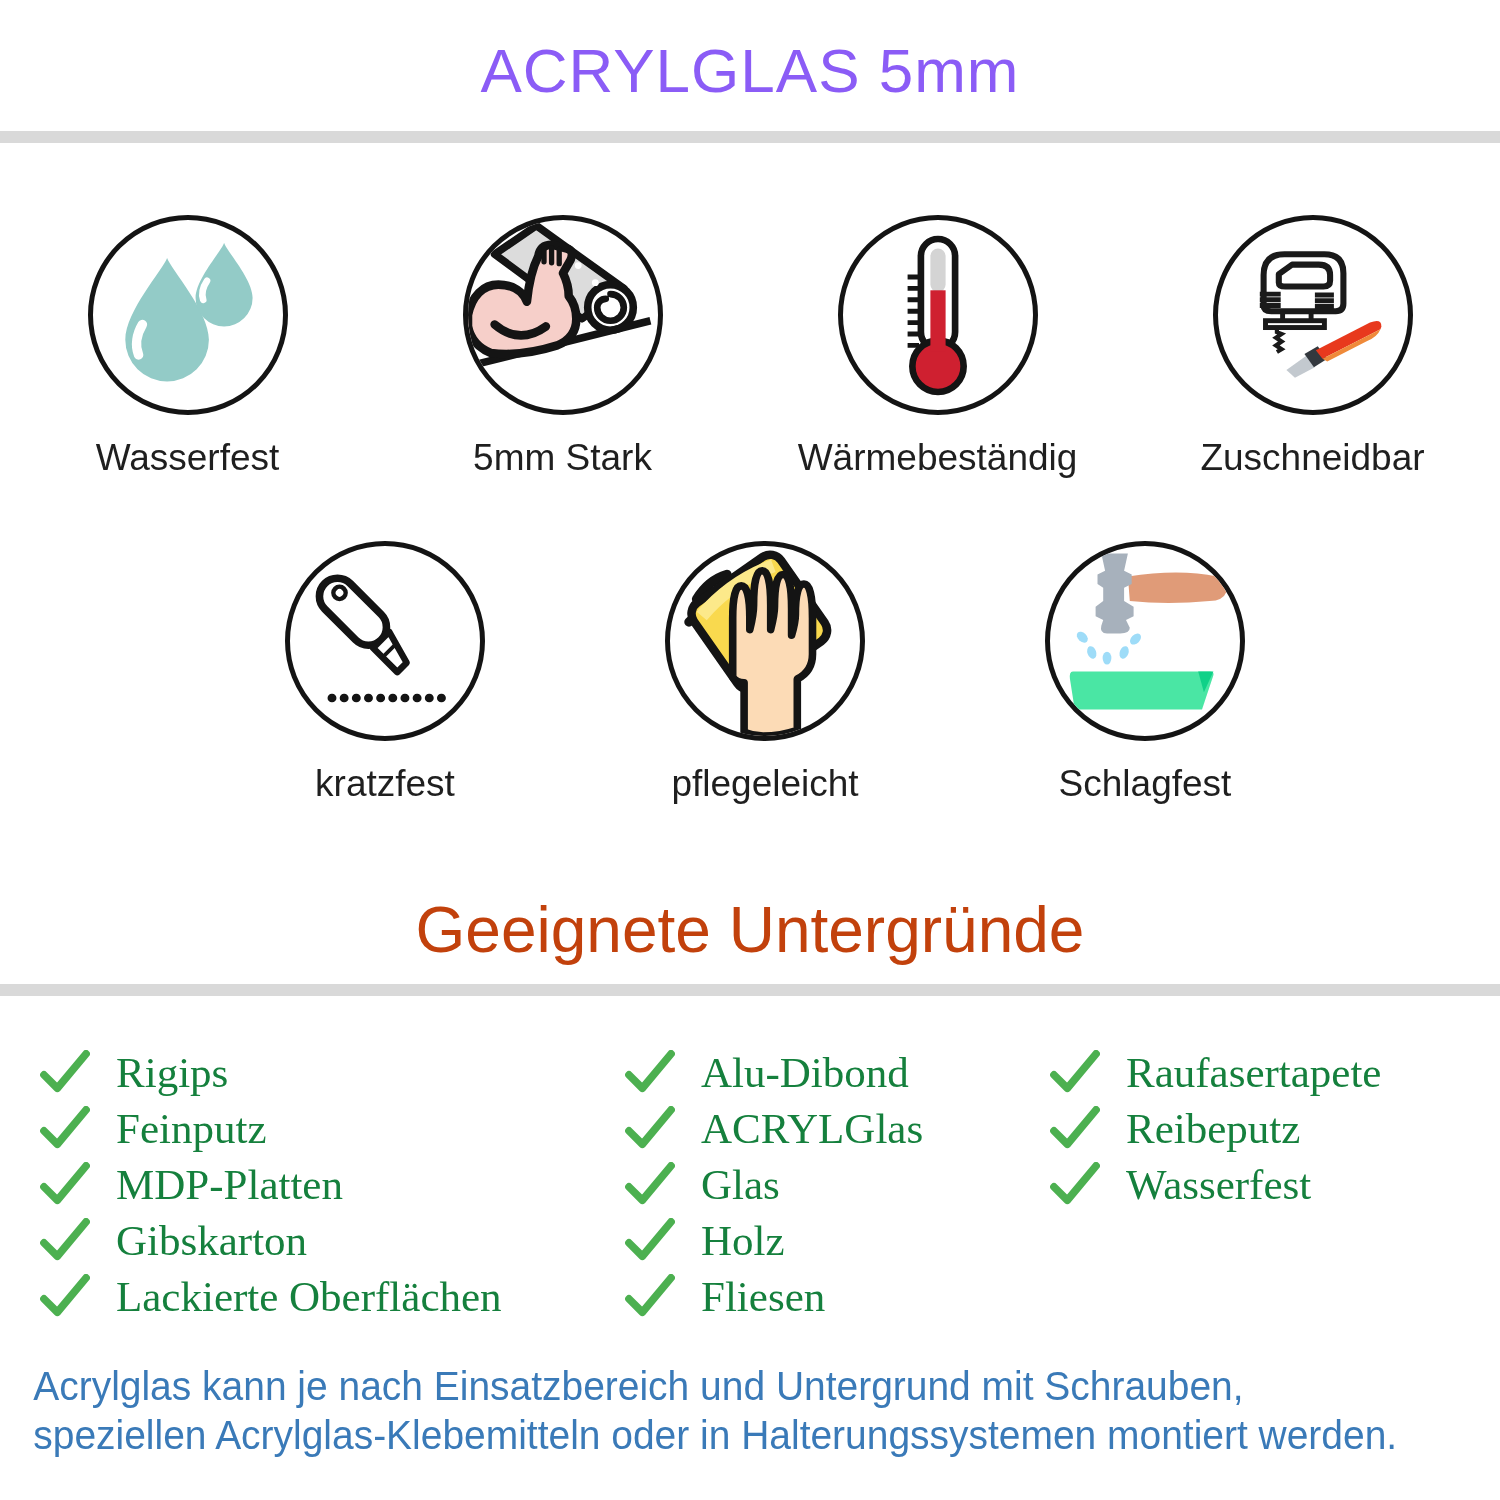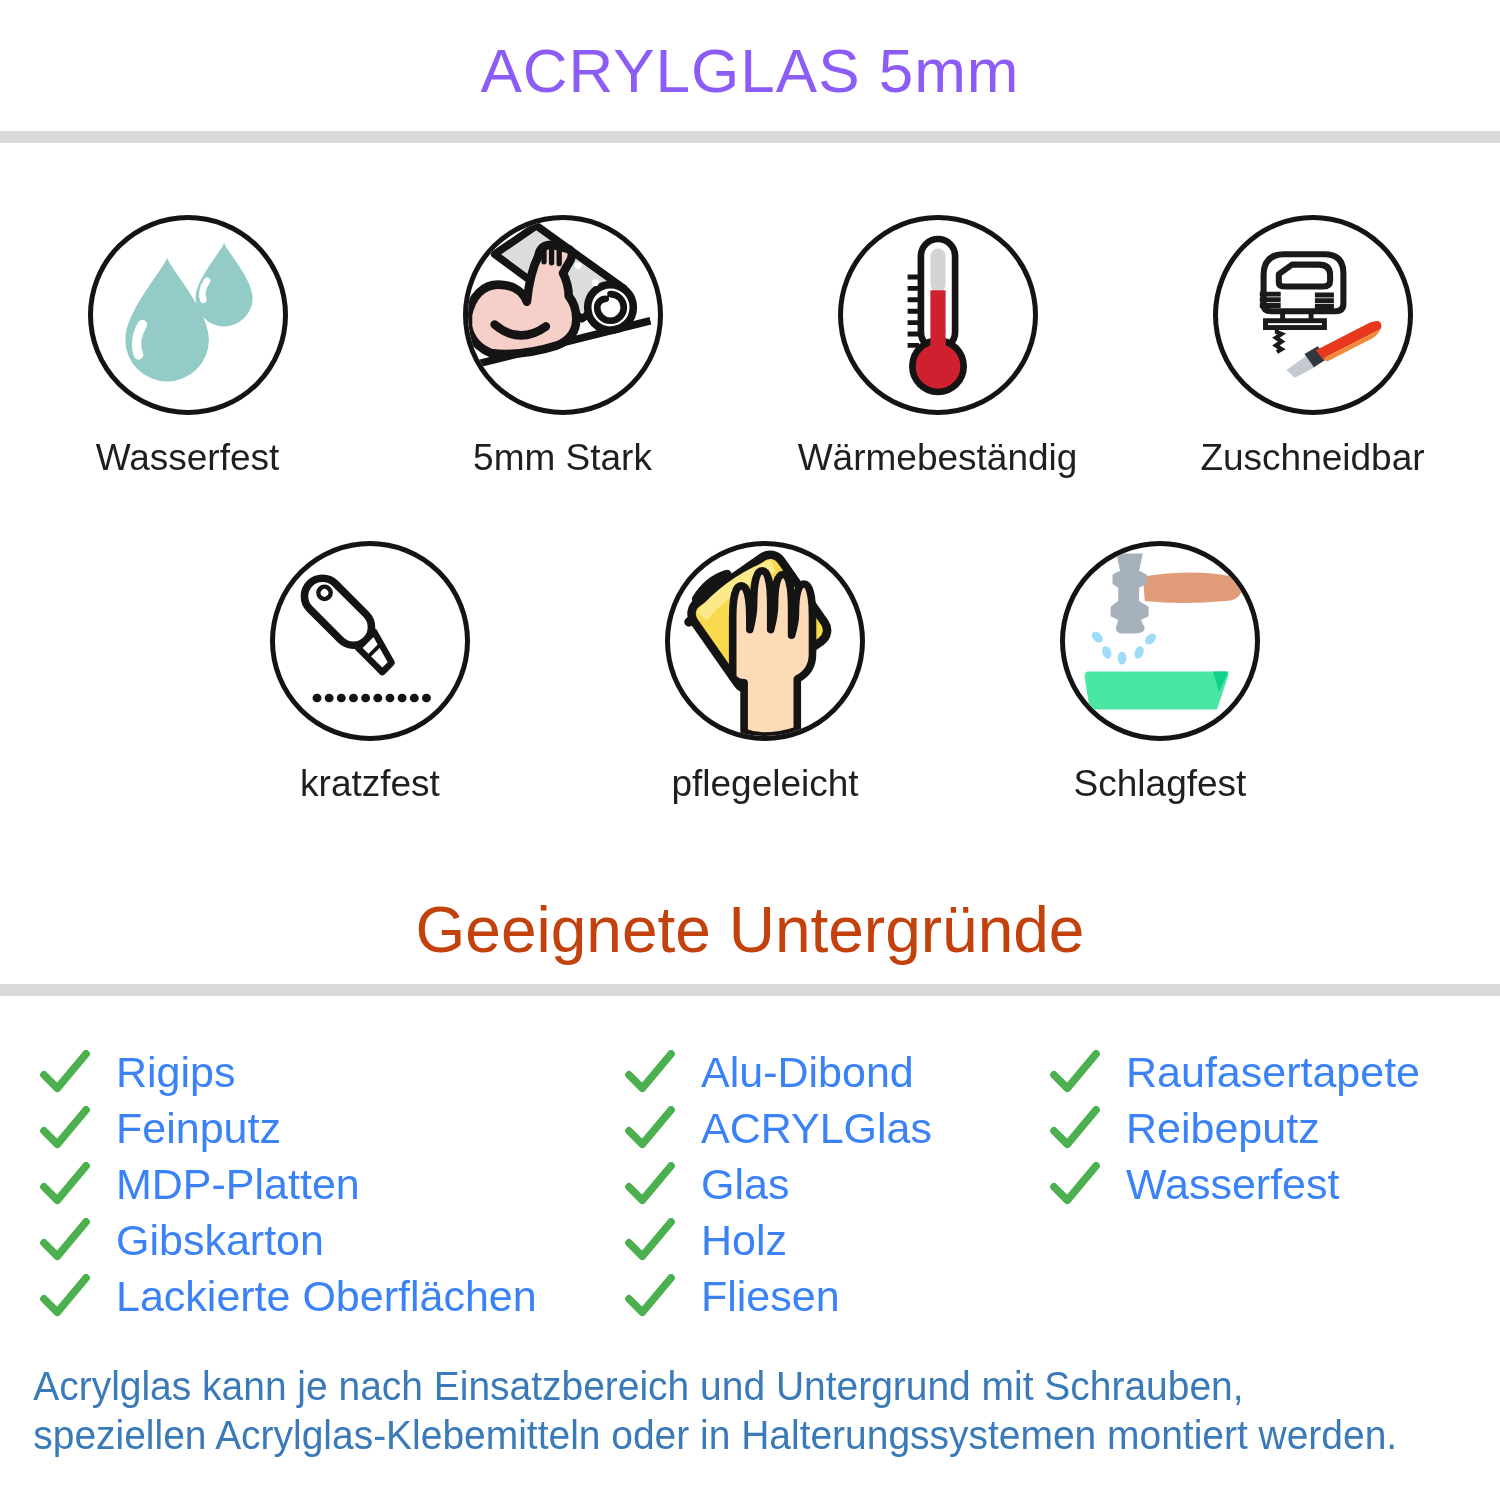--- a/index.html
+++ b/index.html
@@ -20,21 +20,21 @@
     line-height:1;
     letter-spacing:1px;
   }
   .divider { height:12px; background:#d9d9d9; width:100%; }
   .divider-1 { margin-top:29px; }
   .divider-2 { margin-top:20px; }
 
   .feat-row { display:flex; justify-content:center; }
   .row-1 { margin-top:72px; }
   .row-1 .feature { width:375px; }
-  .row-2 { margin-top:62px; padding-left:30px;gap:15px; }
+  .row-2 { margin-top:62px; padding-left:30px; }
   .row-2 .feature { width:380px; }
   .feature { display:flex; flex-direction:column; align-items:center; }
   .feature-circle {
     width:200px; height:200px;
     border:5px solid #141414;
     border-radius:50%;
     overflow:hidden;
     background:#fff;
     position:relative;
     flex:none;
@@ -56,21 +56,21 @@
     line-height:1.05;
   }
 
   .substrates { display:flex; margin-top:48px; padding-left:40px; }
   .col { list-style:none; }
   .col-1 { width:585px; }
   .col-2 { width:425px; }
   .col-3 { flex:1; }
   .item { display:flex; align-items:center; height:56px; }
   .check { width:50px; height:44px; margin-right:26px; flex:none; }
-  .item-label { font-size:43px; color:#3b82f6; white-space:nowrap; }
+  .item-label { font-size:43px; color:#15803d; white-space:nowrap;font-family:Liberation Serif, serif; }
 
   .footer {
     margin-top:38px;
     padding-left:35px;
     color:#3a7ab8;
     font-size:41px;
     line-height:49px;
     transform:scaleX(0.95);
     transform-origin:0 50%;
   }

